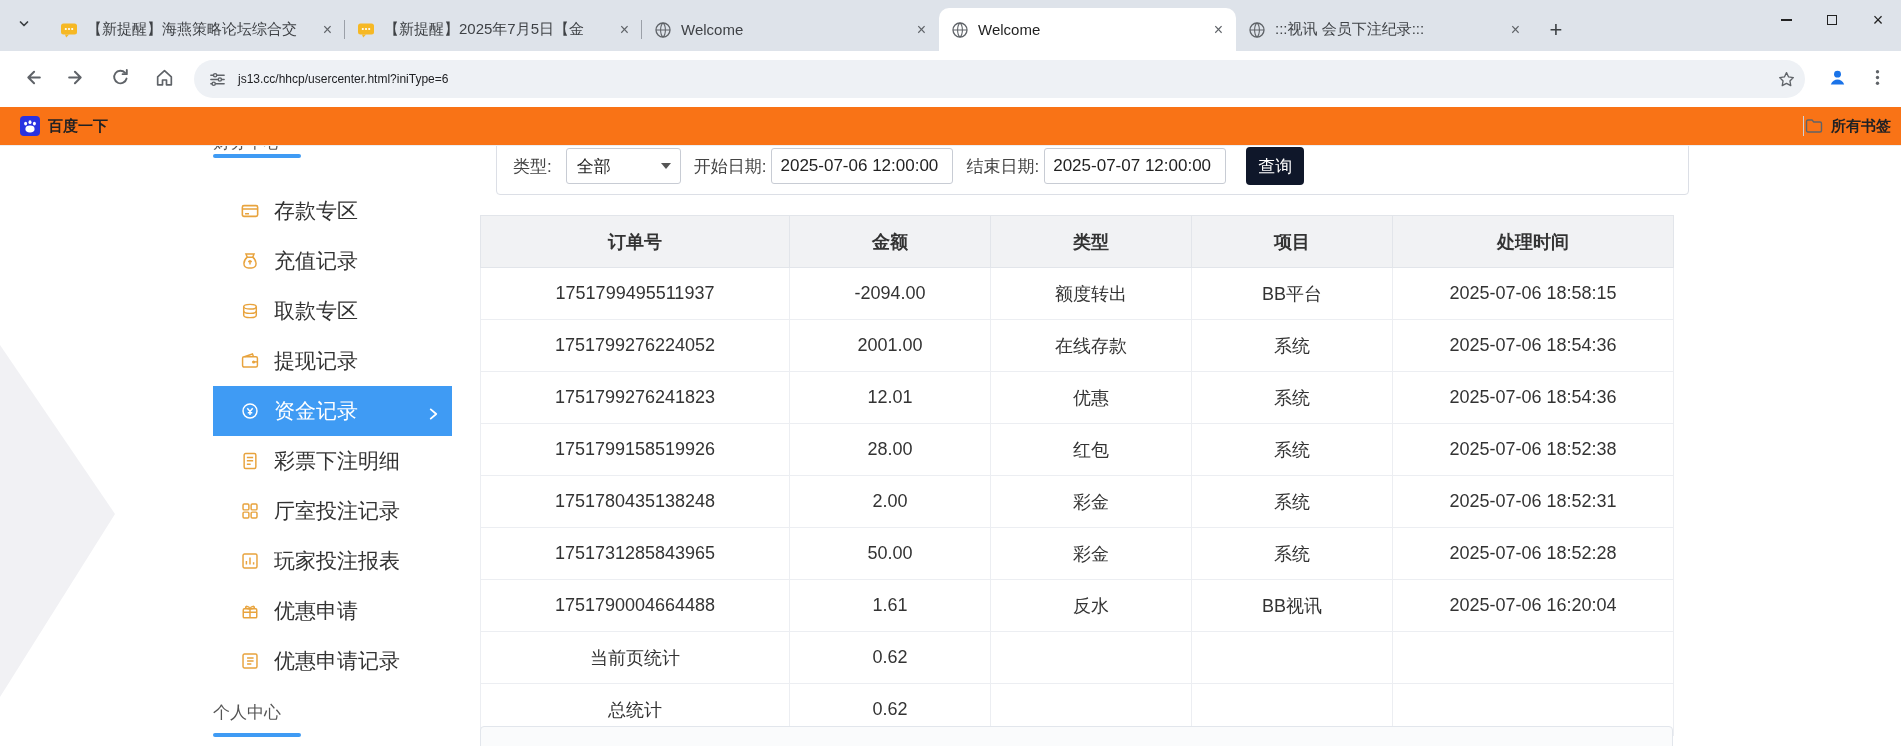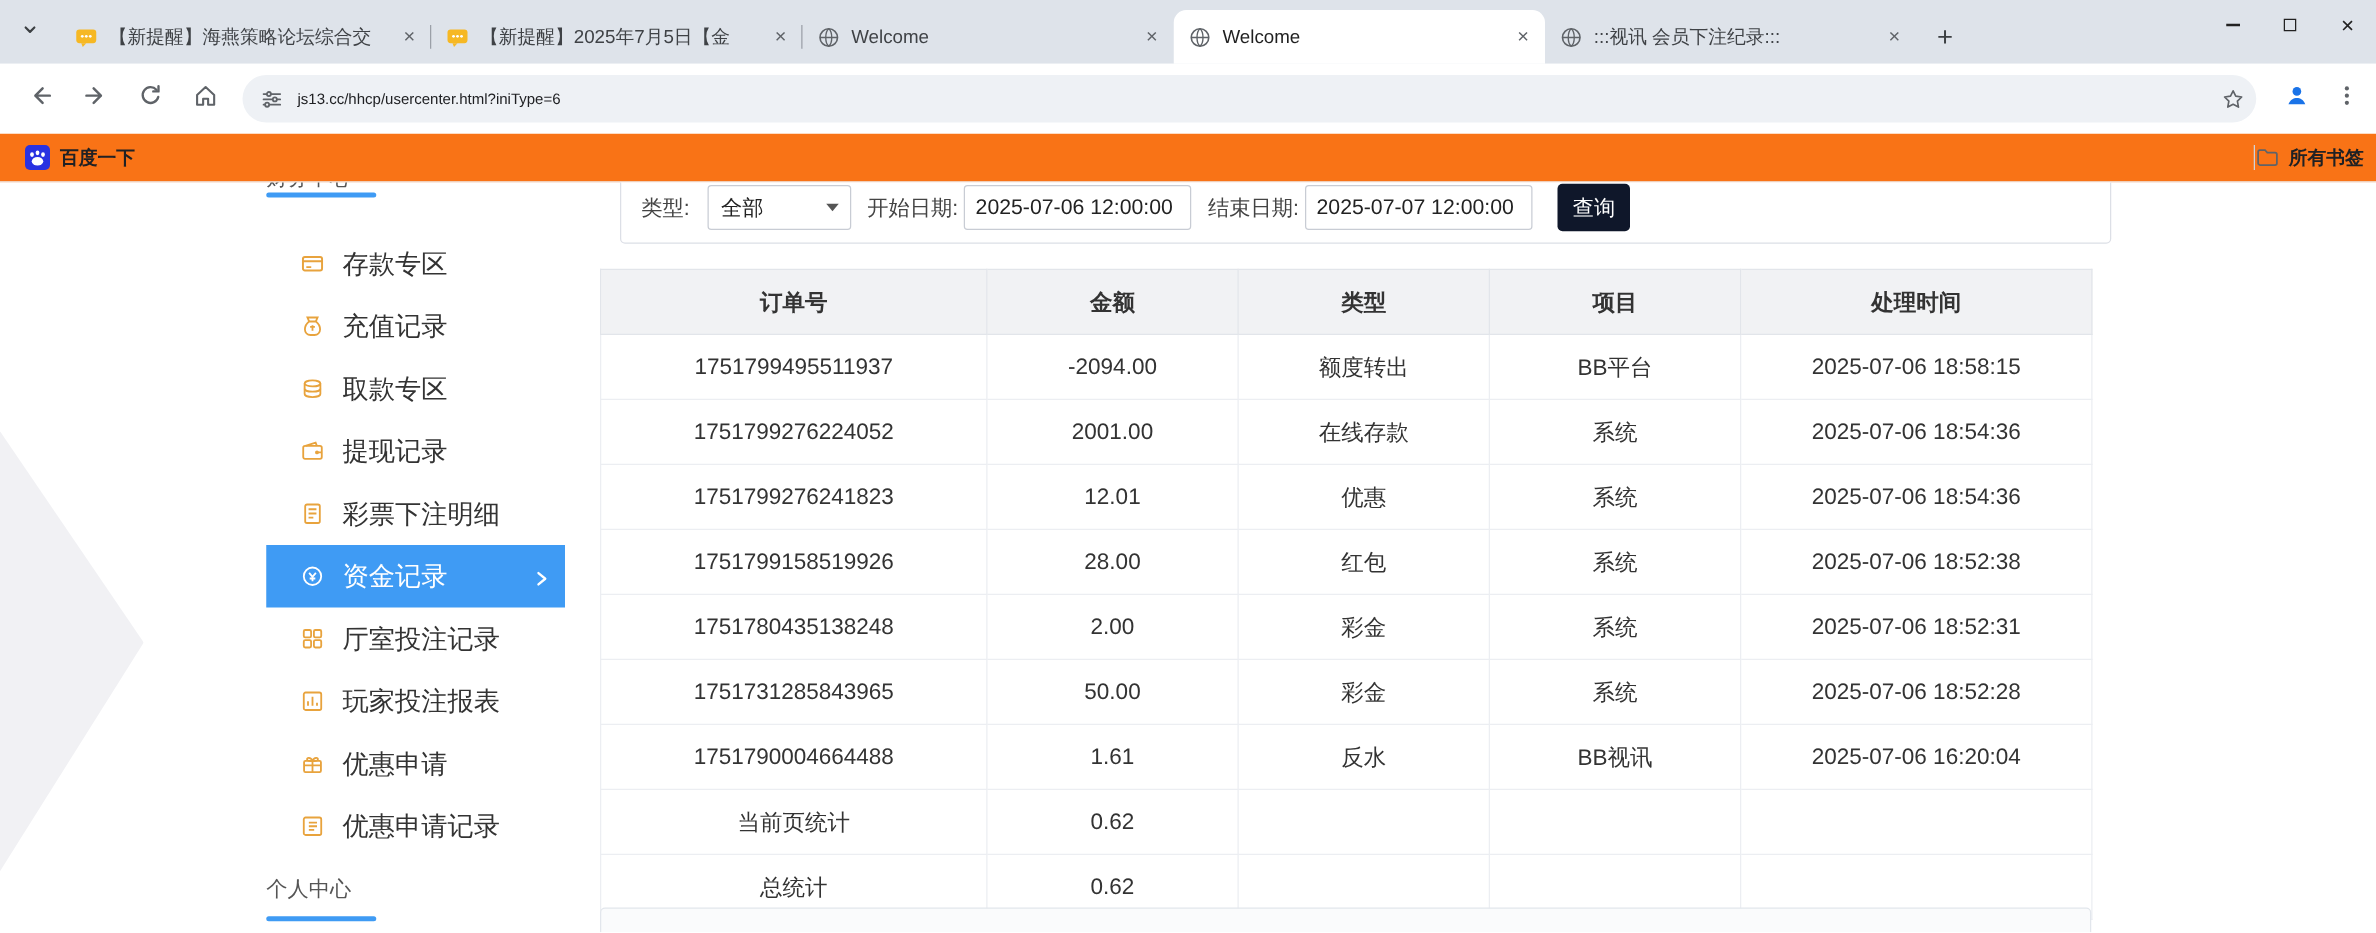--- a/index.html
+++ b/index.html
@@ -302,40 +302,40 @@
           <span class="s-icon">
             <svg viewBox="0 0 16 16" fill="none" stroke="currentColor" stroke-width="1.3">
               <path d="M3 4.2l7.2-2.4.9 2.4"></path>
               <rect x="1.4" y="4.2" width="13.2" height="9.2" rx="1.3"></rect>
               <path d="M10.2 8.8h4.4"></path>
               <circle cx="11.2" cy="8.8" r="0.7" fill="currentColor"></circle>
             </svg>
           </span>
           <span class="s-label">提现记录</span>
         </div>
-        <div class="side-item">
-          <span class="s-icon">
-            <svg viewBox="0 0 16 16" fill="none" stroke="currentColor" stroke-width="1.3">
-              <rect x="2.8" y="1.4" width="10.4" height="13.2" rx="1.3"></rect>
-              <path d="M5.2 4.8h5.6M5.2 7.8h5.6M5.2 10.8h3.4"></path>
-            </svg>
-          </span>
-          <span class="s-label">彩票下注明细</span>
-        </div>
         <div class="side-item active">
           <span class="s-icon">
             <svg viewBox="0 0 16 16" fill="none" stroke="currentColor" stroke-width="1.3">
               <circle cx="8" cy="8" r="6.2"></circle>
               <path d="M5.6 5.6L8 8.4l2.4-2.8M8 8.4v3.2M6 9.6h4"></path>
             </svg>
           </span>
           <span class="s-label">资金记录</span>
           <span class="s-chev"><svg viewBox="0 0 12 16">
               <path d="M3 3l6 5-6 5" fill="none" stroke="#fff" stroke-width="2" stroke-linecap="round" stroke-linejoin="round"></path>
             </svg></span>
+        </div>
+        <div class="side-item">
+          <span class="s-icon">
+            <svg viewBox="0 0 16 16" fill="none" stroke="currentColor" stroke-width="1.3">
+              <rect x="2.8" y="1.4" width="10.4" height="13.2" rx="1.3"></rect>
+              <path d="M5.2 4.8h5.6M5.2 7.8h5.6M5.2 10.8h3.4"></path>
+            </svg>
+          </span>
+          <span class="s-label">彩票下注明细</span>
         </div>
         <div class="side-item">
           <span class="s-icon">
             <svg viewBox="0 0 16 16" fill="none" stroke="currentColor" stroke-width="1.3">
               <rect x="1.8" y="1.8" width="5.2" height="5.2" rx="1"></rect>
               <rect x="9" y="1.8" width="5.2" height="5.2" rx="1"></rect>
               <rect x="1.8" y="9" width="5.2" height="5.2" rx="1"></rect>
               <rect x="9" y="9" width="5.2" height="5.2" rx="1"></rect>
             </svg>
           </span>

